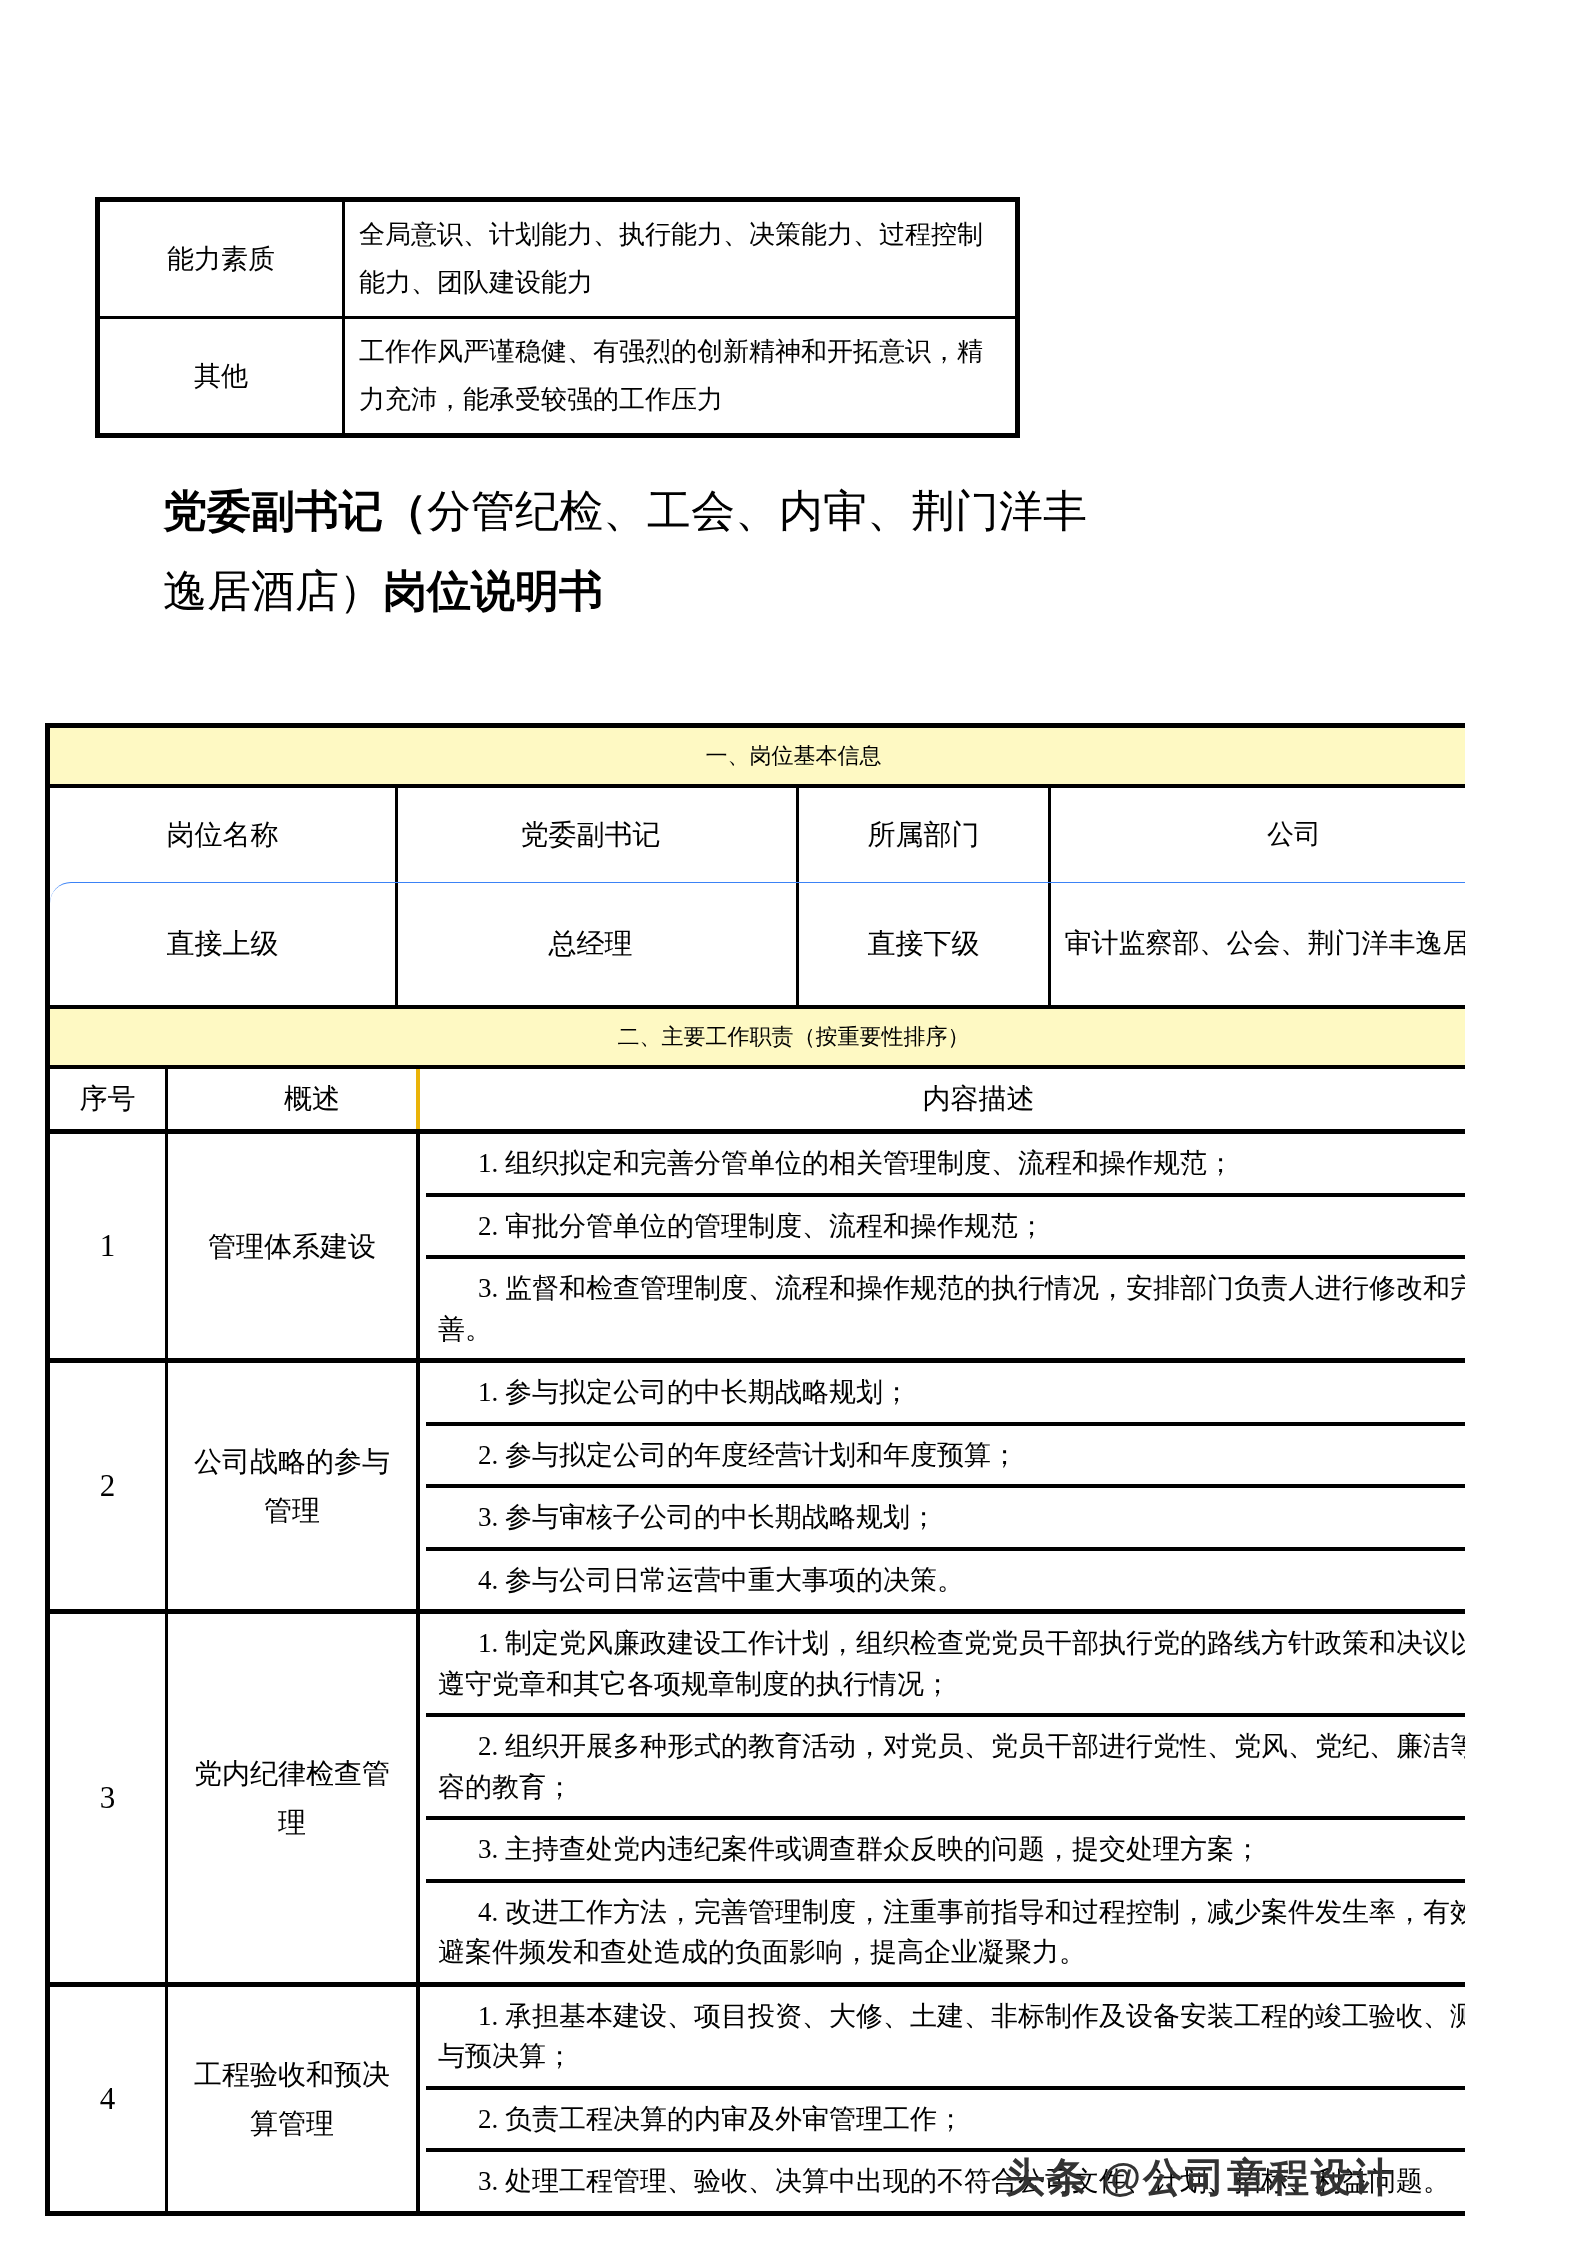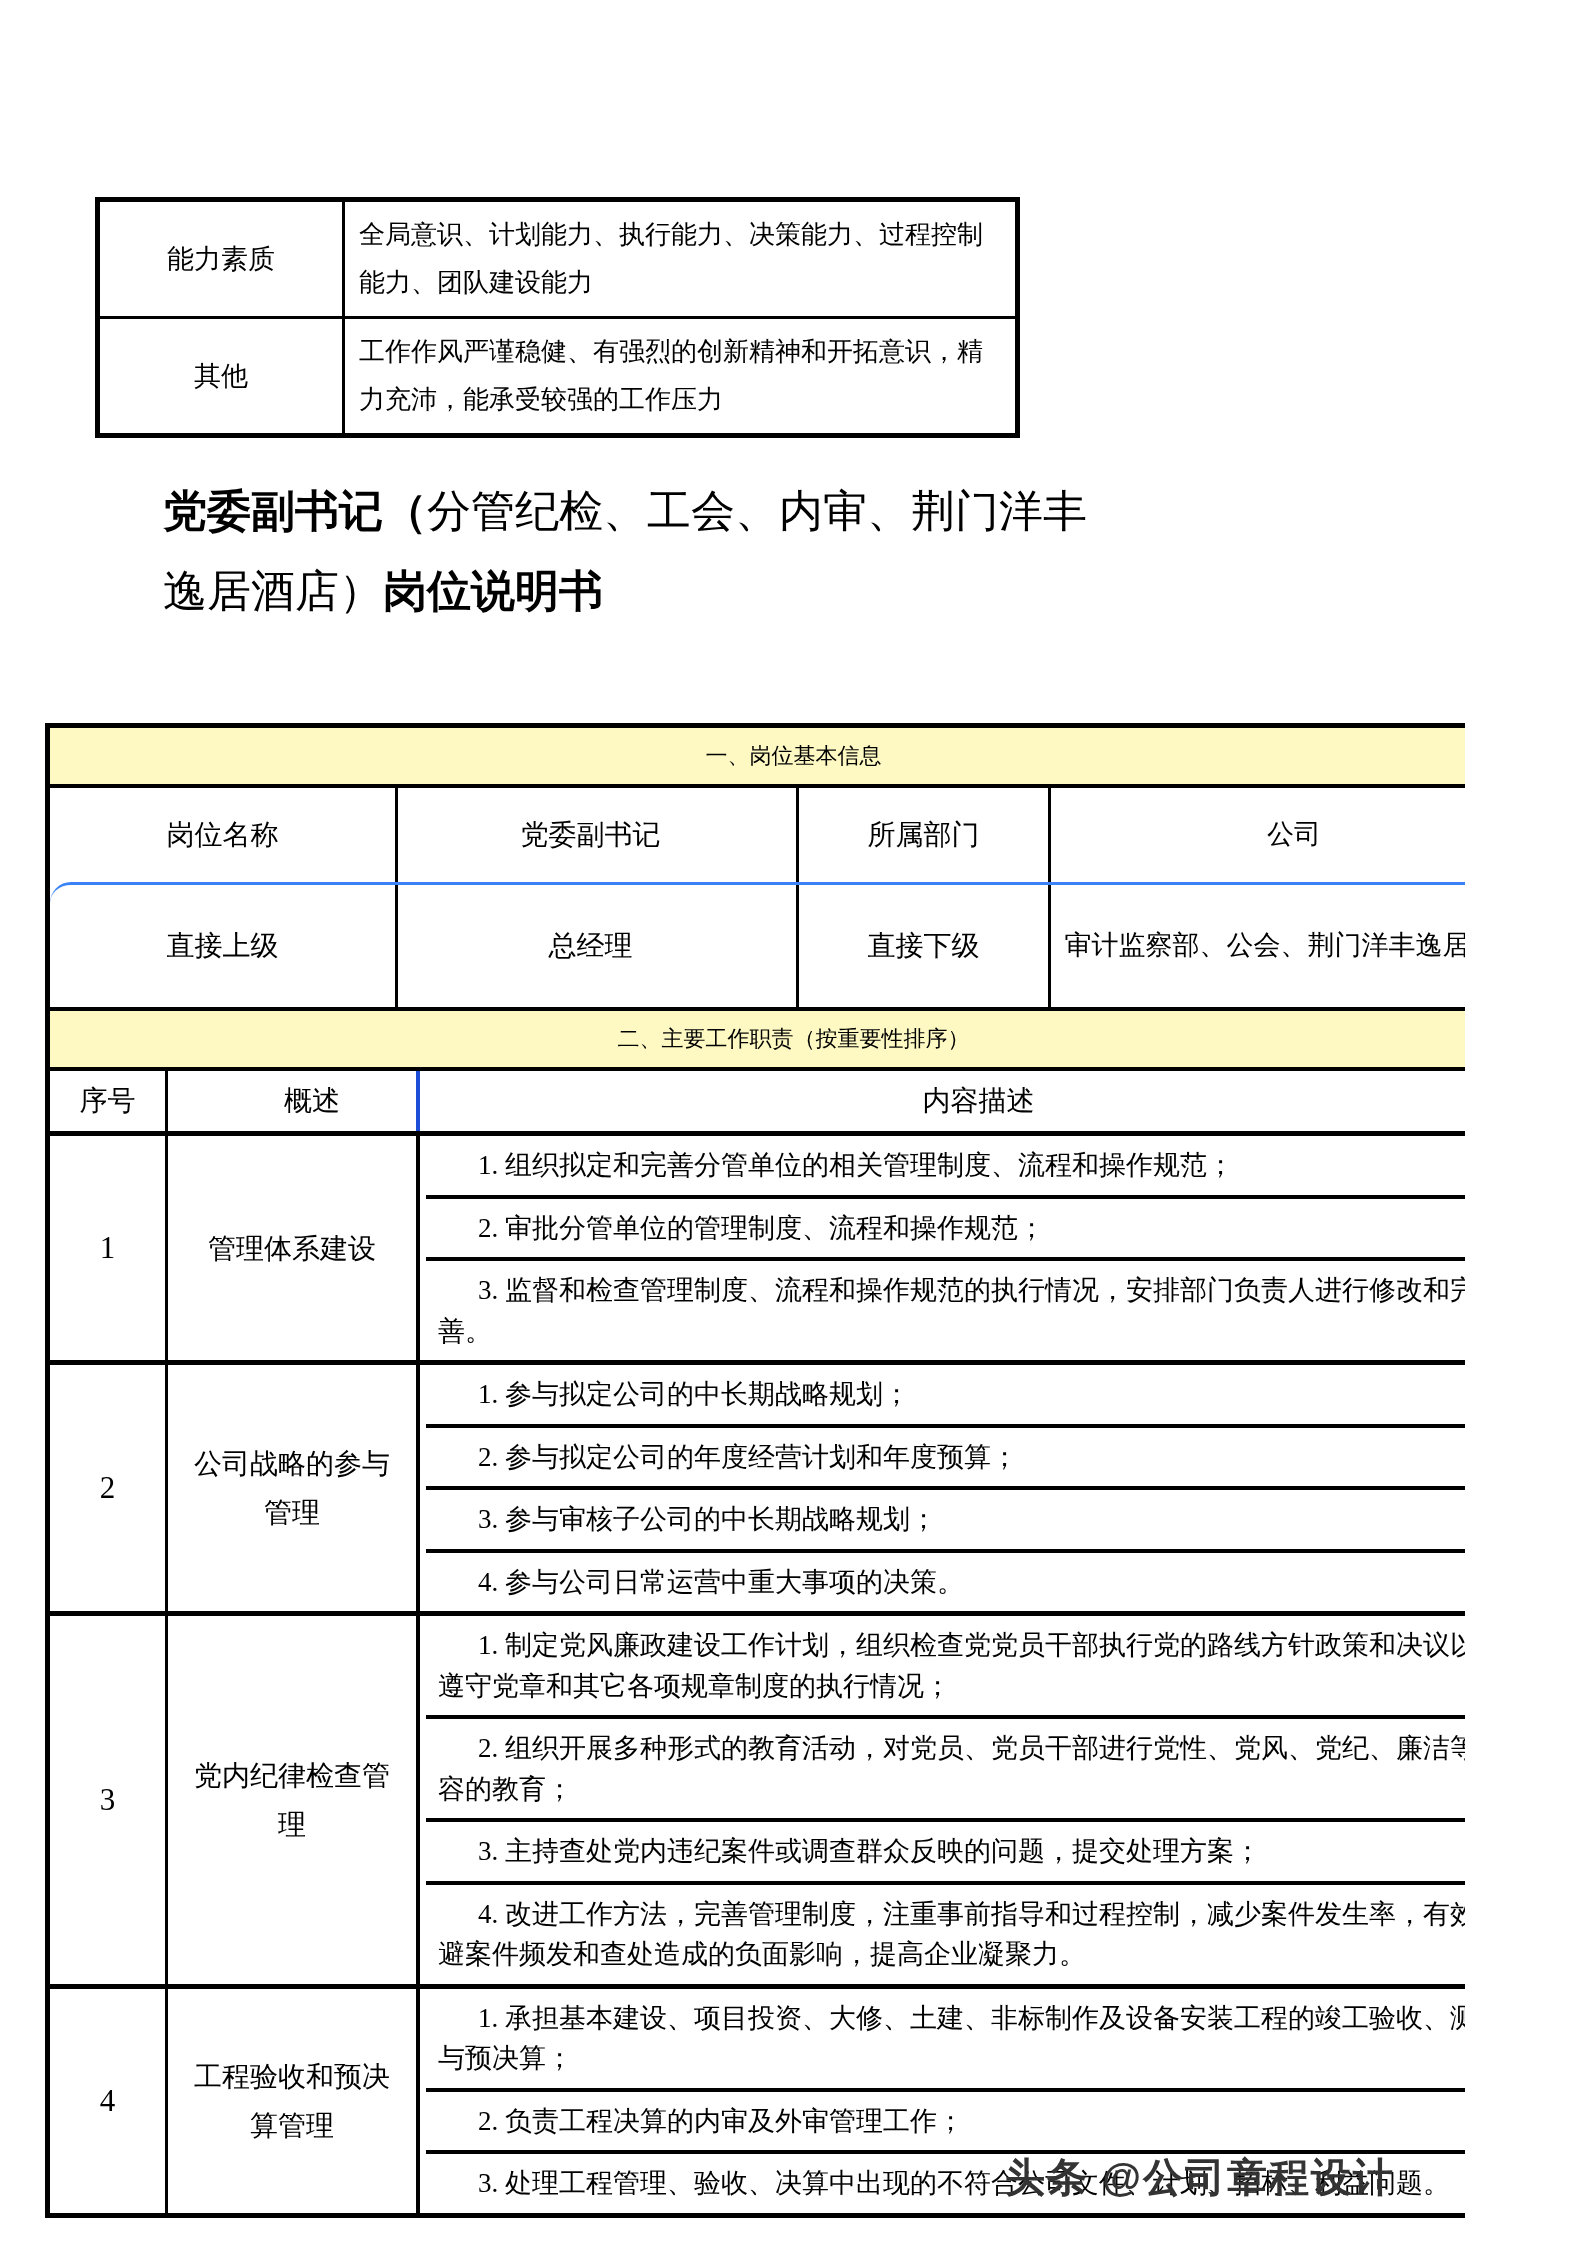--- a/index.html
+++ b/index.html
@@ -43,40 +43,40 @@
   .band{
     background:#fef9c3;
     min-height:56px;
     display:flex;align-items:center;justify-content:center;
     font-size:22px;
     border-top:4px solid #000;border-bottom:4px solid #000;
   }
   .main-table > .band:first-child{border-top:none;}
 
   .info-row{display:flex;}
-  .info-row.r2{border-top:3px solid #3b82f6;border-radius:21px;}
+  .info-row.r2{border-top:1px solid #3b82f6;border-radius:21px;}
   .ic{
     display:flex;align-items:center;justify-content:center;text-align:center;
     padding:10px 12px;box-sizing:border-box;font-size:28px;
   }
   .ic + .ic{border-left:3px solid #000;}
   .ic1{flex:0 0 345px;}
   .ic2{flex:0 0 388px;}
   .ic3{flex:0 0 252px;margin-left:13px;}
   .ic4{flex:1;font-size:27px;line-height:1.6;}
   .r1 .ic{min-height:94px;}
   .r2 .ic{min-height:122px;}
 
   .dhead{display:flex;}
   .dh{
     display:flex;align-items:center;justify-content:center;
     min-height:60px;font-size:28px;box-sizing:border-box;
   }
   .dh-no{flex:0 0 118px;border-right:3px solid #000;}
-  .dh-sum{flex:0 0 252px;border-right:4px solid #1d4ed8;padding-left:40px;}
+  .dh-sum{flex:0 0 252px;border-right:4px solid #eab308;padding-left:40px;}
   .dh-desc{flex:1;}
 
   .duty{display:flex;border-top:5px solid #000;}
   .duty-no{
     flex:0 0 118px;border-right:3px solid #000;
     display:flex;align-items:center;justify-content:center;
     font-size:31px;box-sizing:border-box;
   }
   .duty-sum{
     flex:0 0 252px;border-right:4px solid #000;

